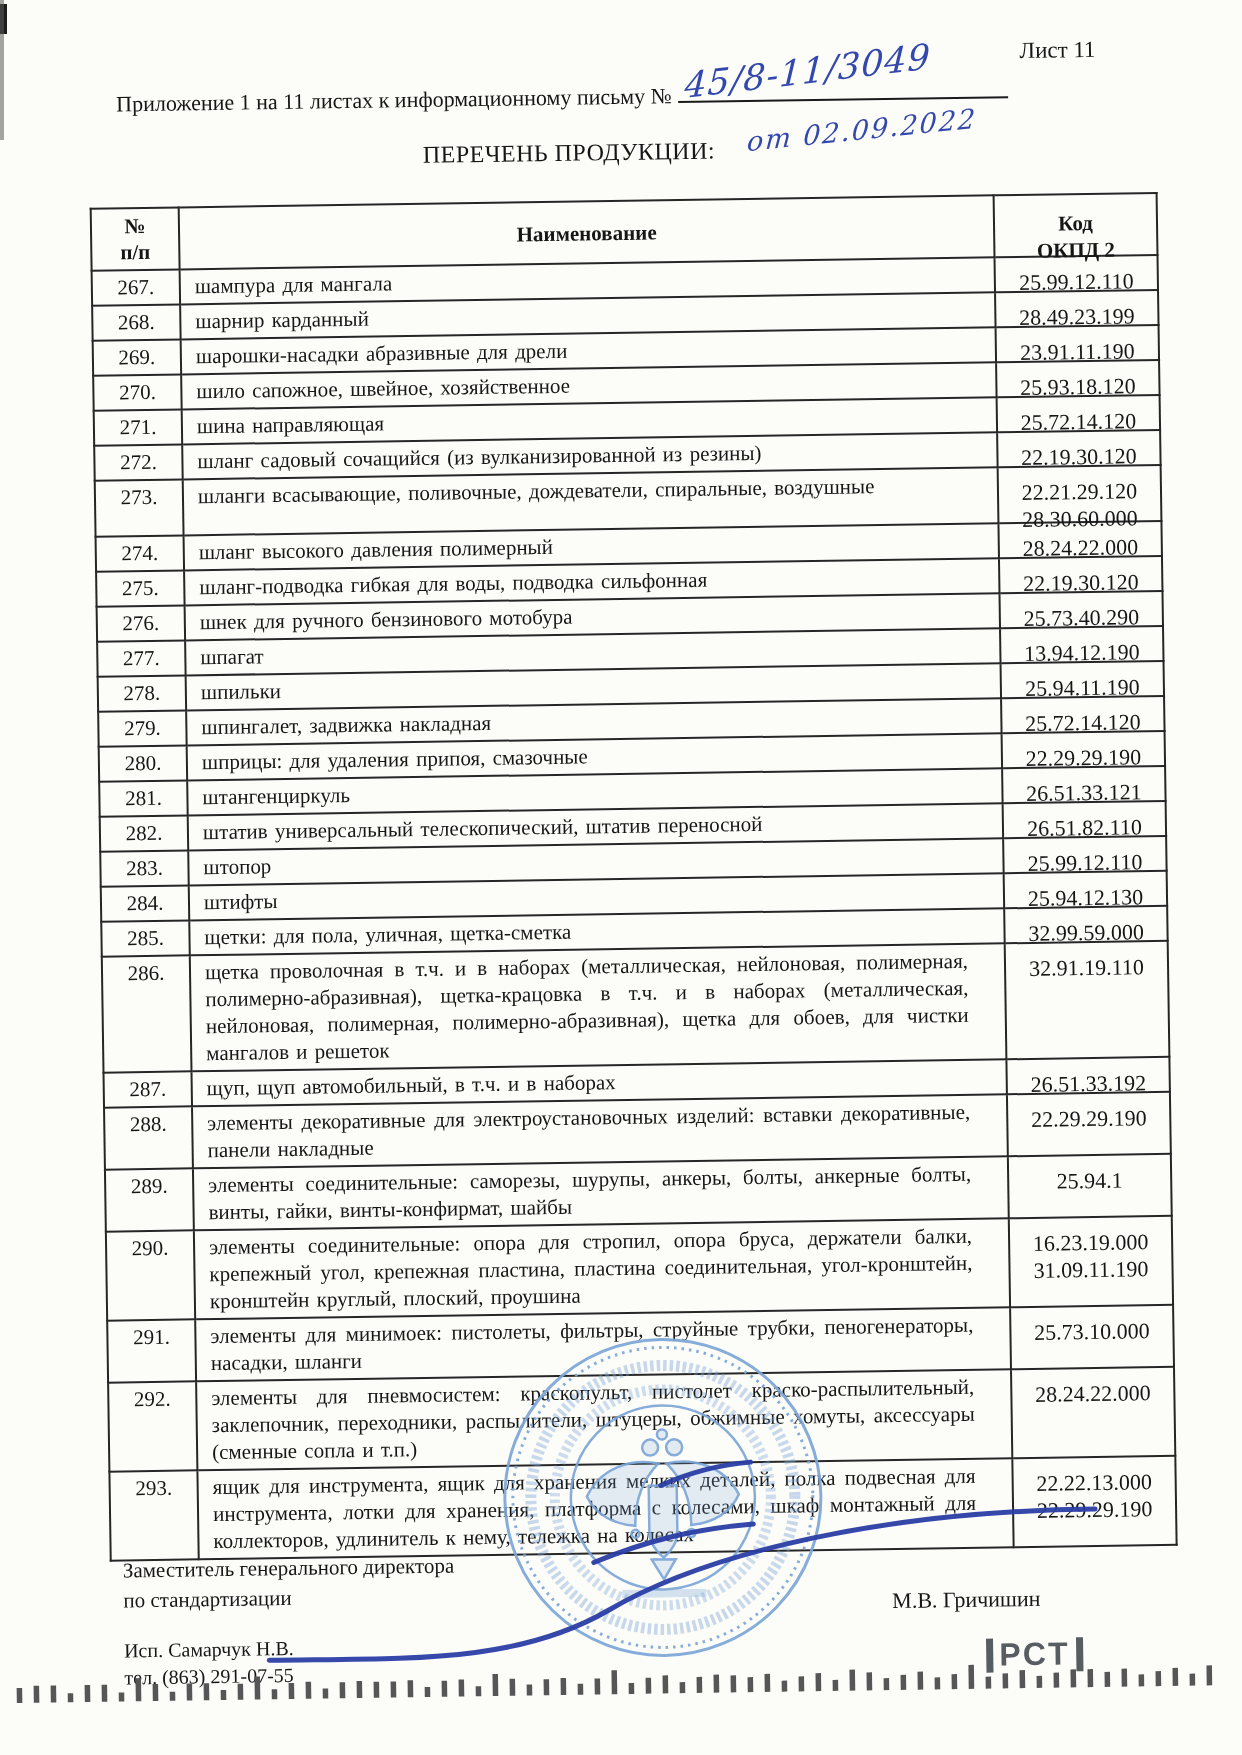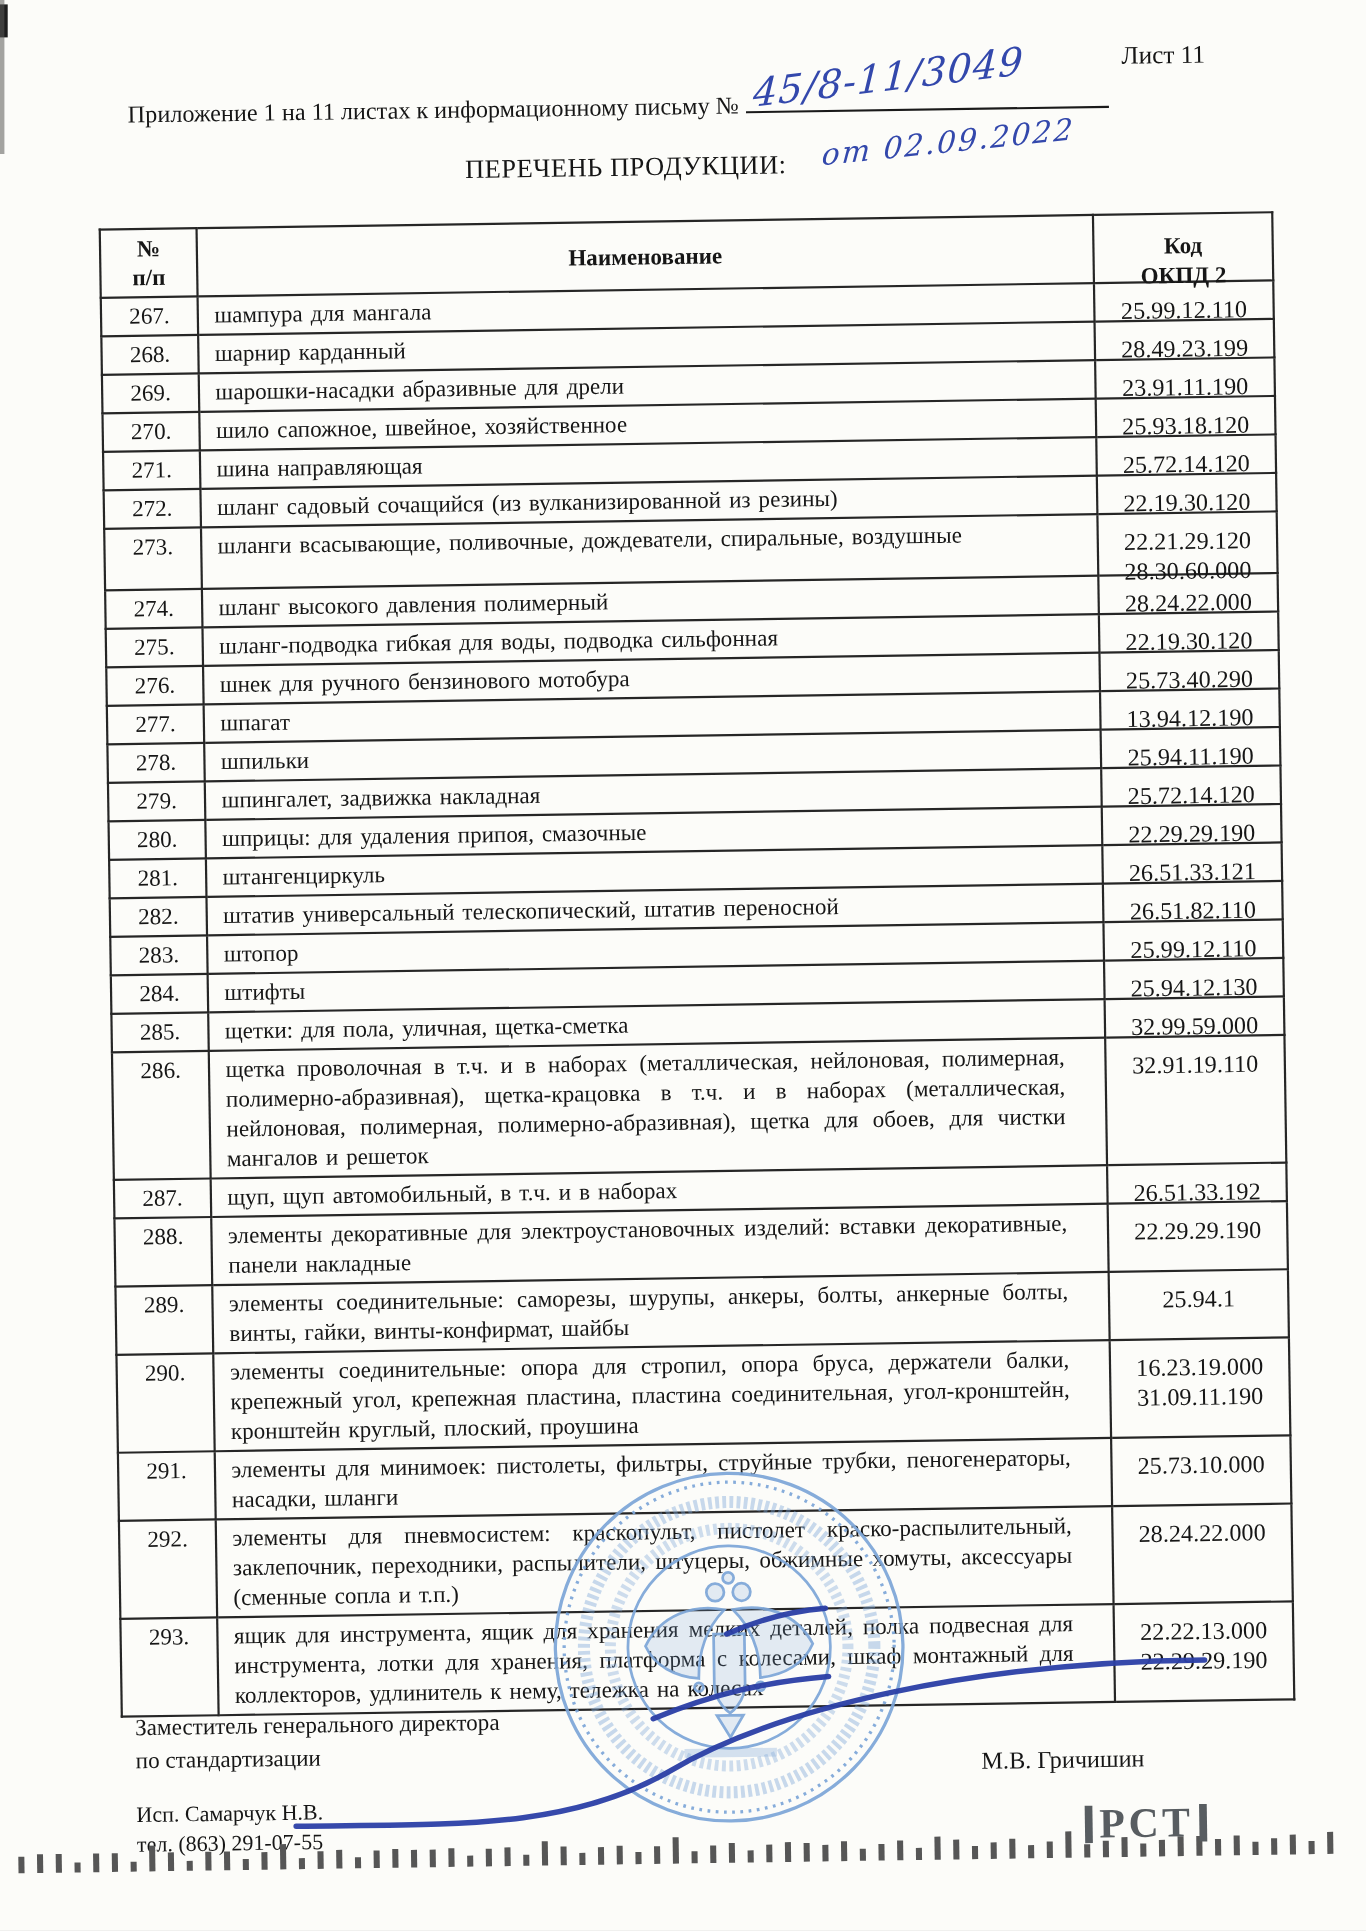--- a/index.html
+++ b/index.html
@@ -40,21 +40,21 @@
   .products td.name{text-align:justify;vertical-align:top;padding:3px 36px 3px 14px;line-height:27px;word-spacing:2px;}
   .products td.code{text-align:center;vertical-align:top;padding:0;font-size:22px;overflow:visible;}
   .code-inner{transform:translateY(11px);line-height:27px;}
 
   .signer-title{position:absolute;left:113px;top:1548px;font-size:21px;line-height:30px;white-space:pre-line;}
   .signer-name{position:absolute;left:860px;top:1592px;width:170px;font-size:22px;text-align:right;}
   .executor{position:absolute;left:113px;top:1630px;font-size:20px;line-height:27px;white-space:pre-line;}
 
   .rst-logo{position:absolute;left:975px;top:1642px;display:flex;align-items:center;gap:6px;color:#585d61;}
   .rst-bar{width:7px;height:34px;background:#585d61;}
-  .rst-text{font-family:Liberation Serif, serif;font-weight:bold;font-size:38px;letter-spacing:3px;}
+  .rst-text{font-family:Liberation Sans, sans-serif;font-weight:bold;font-size:32px;letter-spacing:3px;}
 
   .stamp-svg{position:absolute;left:492px;top:1336px;opacity:.92;}
   .overlay-svg{position:absolute;left:0;top:0;pointer-events:none;}
   .barcode-svg{position:absolute;left:0;top:1666px;}
 </style>
 </head>
 <body>
 
 <div class="page">
 

